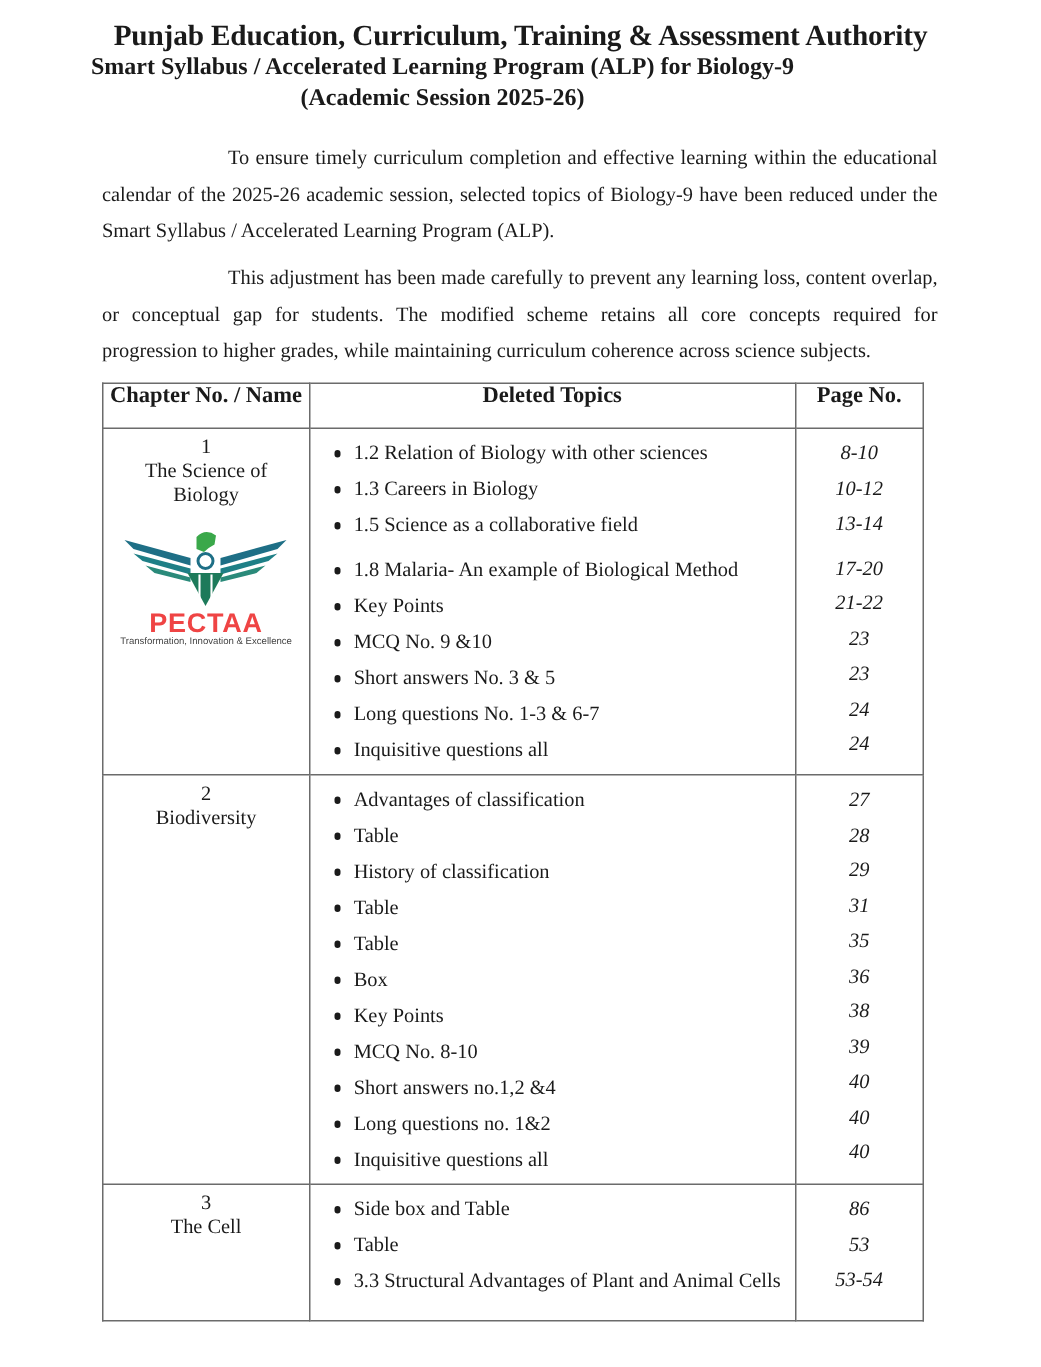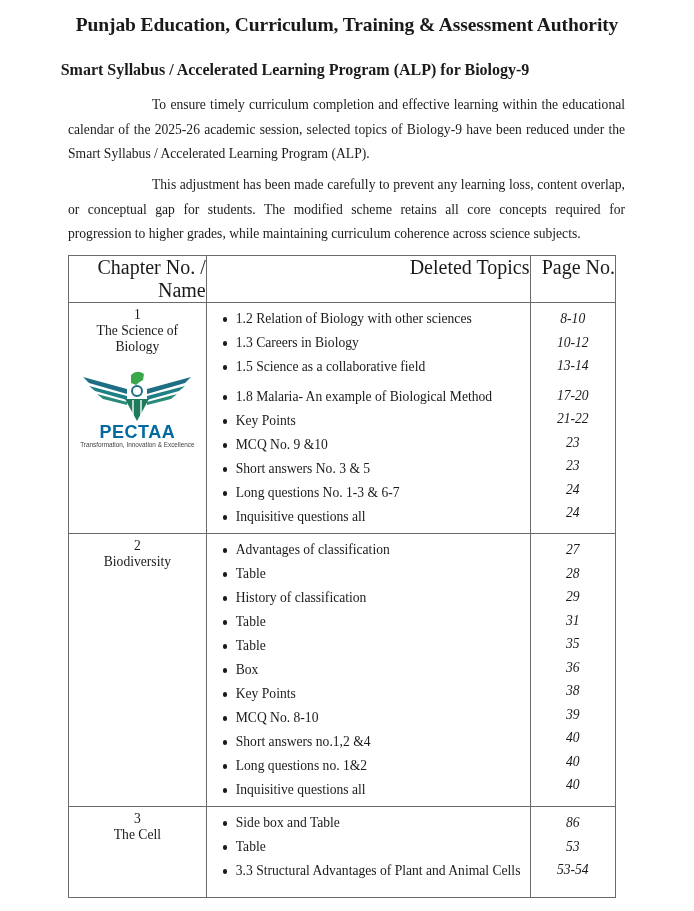--- a/index.html
+++ b/index.html
@@ -5,36 +5,36 @@
   html, body { margin: 0; padding: 0; background: #ffffff; }
   body {
     width: 694px; height: 911px; position: relative; overflow: hidden;
     font-family: "Liberation Serif", "DejaVu Serif", serif; color: #1a1a1a;
   }
   .title {
     position: absolute; left: 0; width: 694px; top: 14px; text-align: center;
     font-weight: bold; font-size: 19.5px; letter-spacing: -0.1px;
   }
   .subtitle {
-    position: absolute; left: 0; width: 590px; top: 59px; text-align: center;
+    position: absolute; left: 0; width: 590px; top: 34px; text-align: center;
     font-weight: bold; font-size: 16px; line-height: 21px;
   }
   .para {
     position: absolute; left: 68px; width: 557px; font-size: 13.6px; line-height: 24.5px;
     text-align: justify; text-indent: 84px;
   }
   .p1 { top: 93px; }
   .p2 { top: 173px; }
 
   table.syllabus {
     position: absolute; left: 68px; top: 255px; width: 548px;
     border-collapse: collapse; font-size: 13.6px;
   }
   table.syllabus th, table.syllabus td { border: 1.2px solid #6b6b6b; vertical-align: top; }
-  table.syllabus th { font-weight: normal; height: 29px; padding: 0; font-size: 20px; text-align: right; }
+  table.syllabus th { font-weight: bold; height: 29px; padding: 0; font-size: 15px; }
   .col-chapter { width: 137px; }
   .col-topics { width: 322px; }
   .col-pages { width: 85px; }
   td.chapter-cell { text-align: center; padding-top: 4px; line-height: 16px; }
   td.topics-cell { padding: 4px 0 4px 0; }
   td.pages-cell { text-align: center; padding-top: 4px; }
   ul.topic-list { list-style: none; margin: 0; padding: 0 0 0 16px; }
   ul.topic-list li { position: relative; padding-left: 13px; height: 24px; line-height: 24px; }
   ul.topic-list li.tall { height: 34px; line-height: 16px; padding-top: 4px; box-sizing: border-box; }
   ul.topic-list li.gap { margin-top: 6px; }
@@ -44,33 +44,34 @@
   }
   ul.topic-list li.tall::before { top: 10px; }
   ul.page-list { list-style: none; margin: 0; padding: 0; }
   ul.page-list li { height: 23.5px; line-height: 23px; font-style: italic; }
   ul.page-list li.gap { margin-top: 6px; text-align: center; }
 
   .logo { margin: 14px auto 0 auto; width: 118px; text-align: center; }
   .logo svg { display: block; margin: 0 auto; }
   .logo-name {
     font-family: "Liberation Sans", "DejaVu Sans", sans-serif; font-weight: bold;
-    font-size: 18px; color: #0369a1; letter-spacing: 0.5px; line-height: 18px; margin-top: 2px;
+    font-size: 18px; color: #ef4444; letter-spacing: 0.5px; line-height: 18px; margin-top: 2px;
   }
   .logo-tagline {
     font-family: "Liberation Sans", "DejaVu Sans", sans-serif; font-size: 6.4px;
     color: #444; line-height: 8px; white-space: nowrap;
   }
 </style>
 </head>
 <body>
 
 <div class="title">Punjab Education, Curriculum, Training &amp; Assessment Authority</div>
 <div class="subtitle">
   <div>Smart Syllabus / Accelerated Learning Program (ALP) for Biology-9</div>
+  <div>(Academic Session 2025-26)</div>
 </div>
 
 <p class="para p1" style="margin:0;">To ensure timely curriculum completion and effective learning within the educational calendar of the 2025-26 academic session, selected topics of Biology-9 have been reduced under the Smart Syllabus / Accelerated Learning Program (ALP).</p>
 <p class="para p2" style="margin:0;">This adjustment has been made carefully to prevent any learning loss, content overlap, or conceptual gap for students. The modified scheme retains all core concepts required for progression to higher grades, while maintaining curriculum coherence across science subjects.</p>
 
 <table class="syllabus">
   <colgroup>
     <col class="col-chapter">
       <col class="col-topics">
       <col class="col-pages">

